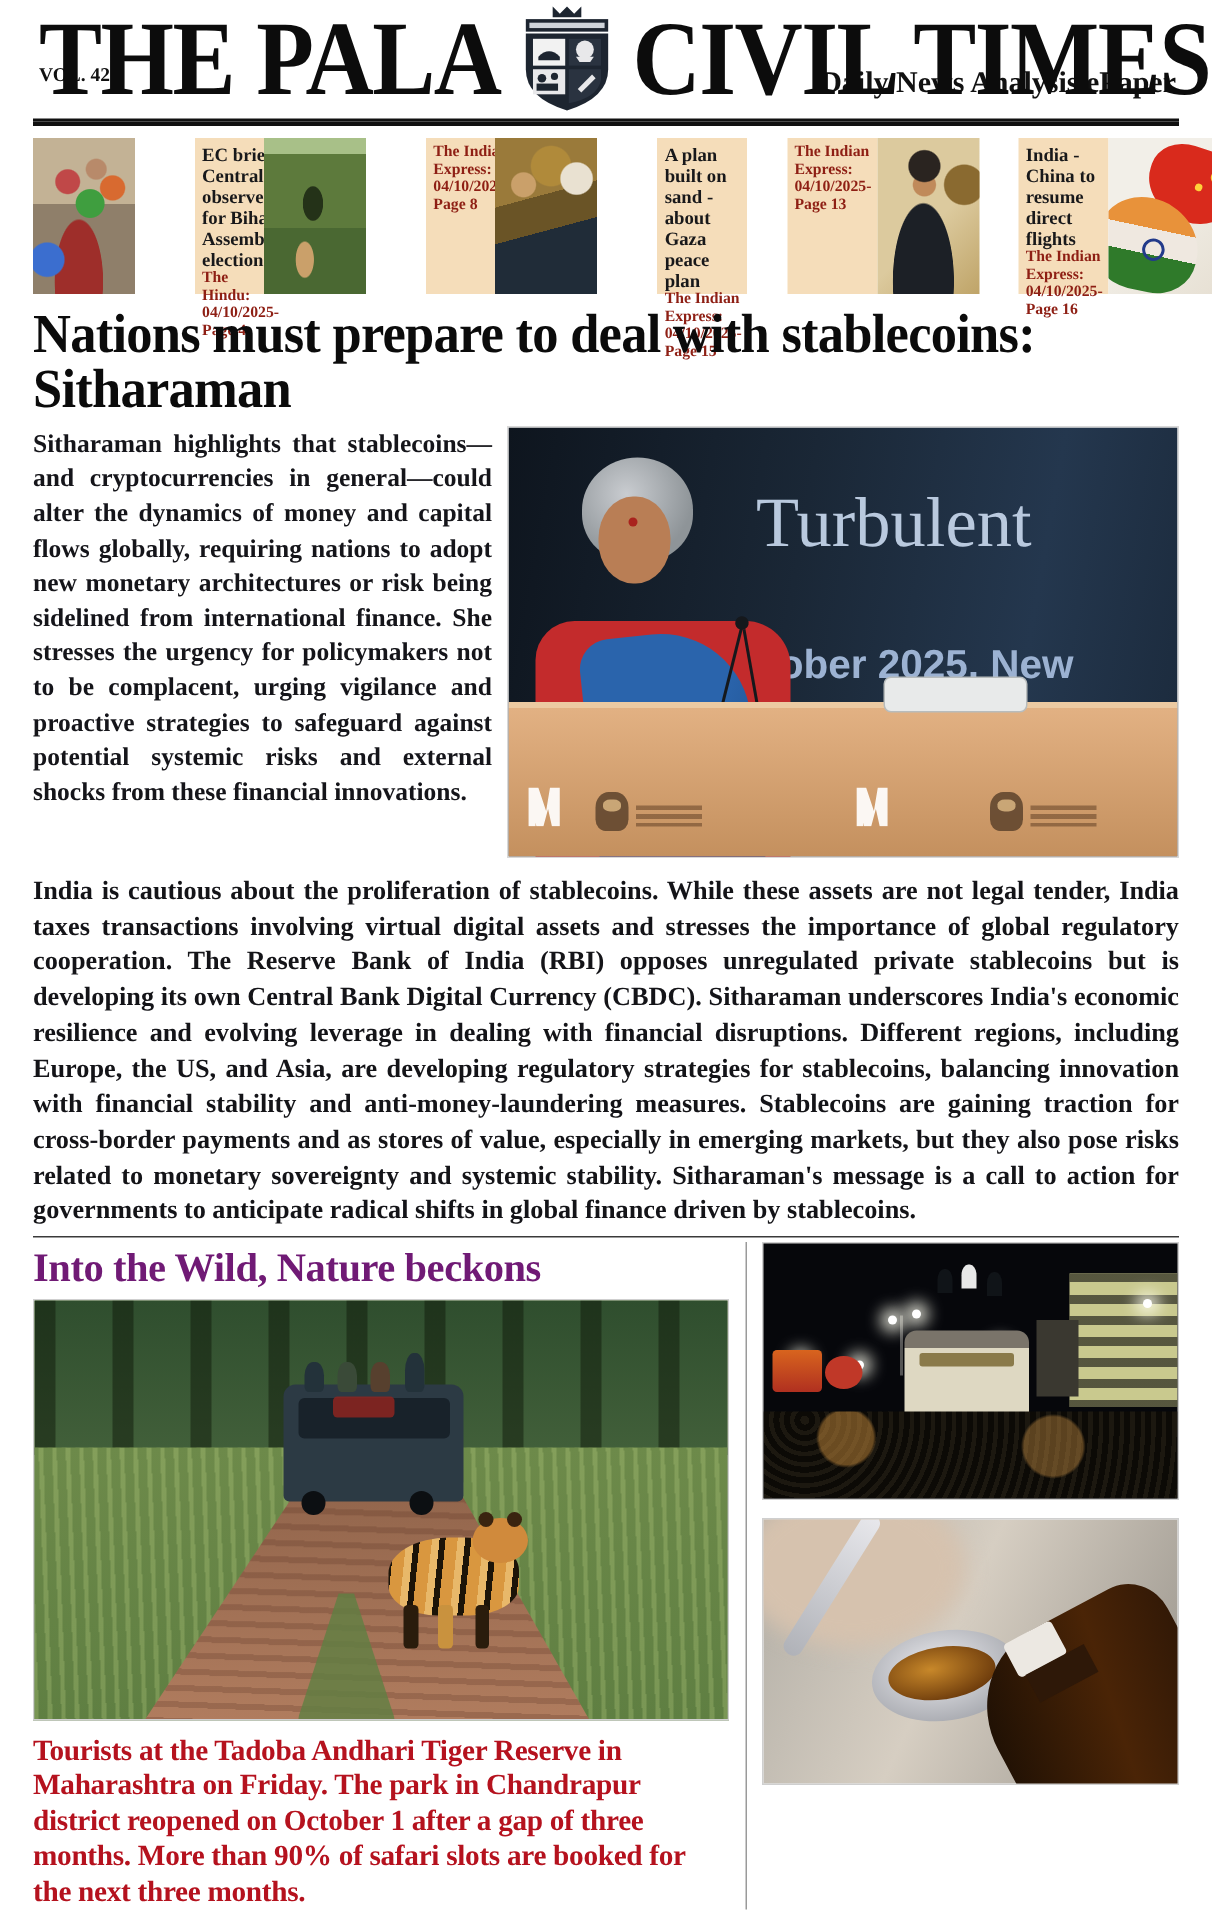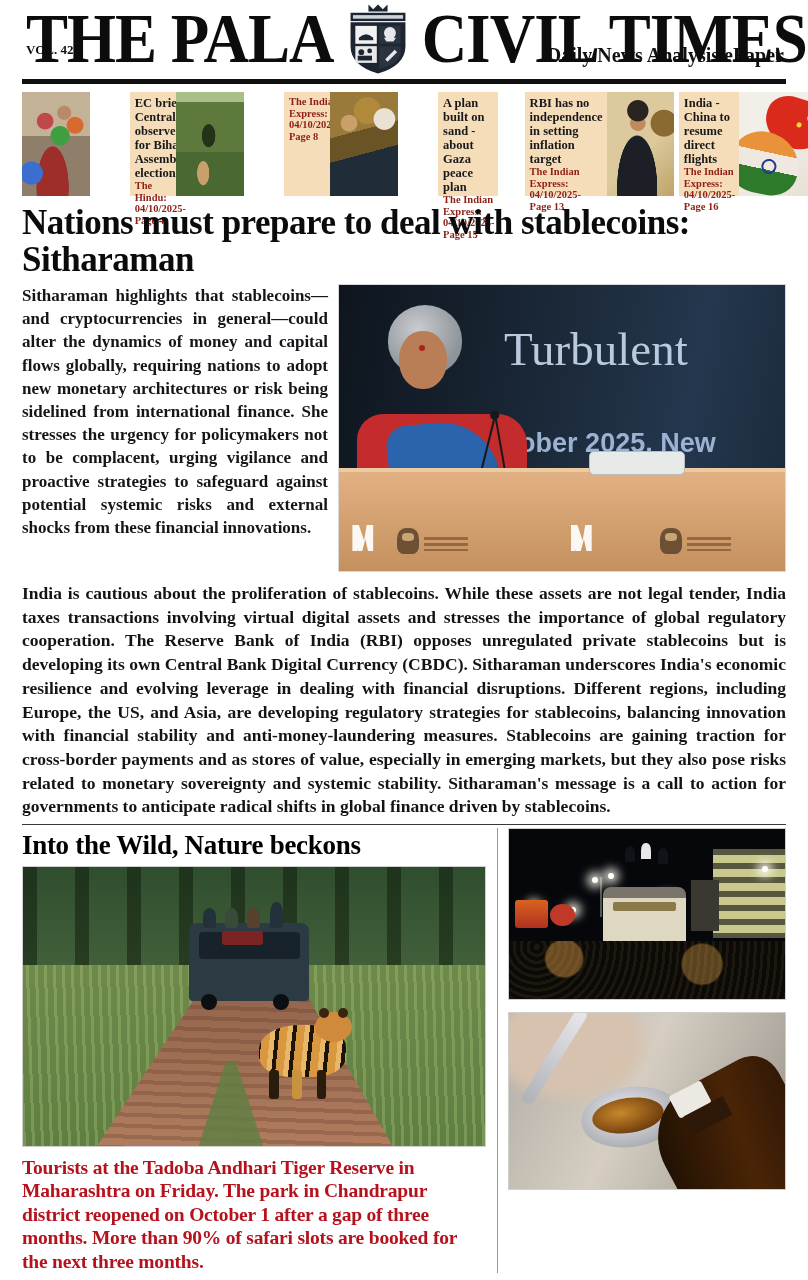--- a/index.html
+++ b/index.html
@@ -86,21 +86,21 @@
   .emb-txt{ position:absolute; bottom:7%; width:44px; height:14px; background:repeating-linear-gradient(#7a5434 0 3px, rgba(0,0,0,0) 3px 6px); opacity:.7;}
   .et1{left:19%;} .et2{left:78%;}
 
   .lead-body { font-weight:700; font-size:17.5px; line-height:23.7px; text-align:justify; margin-top:10px; color:#141418; }
   .sect-rule { border:0; border-top:1.5px solid #3a3a3a; margin-top:5px; }
 
   
   .bottom { display:flex; margin-top:3px; }
   .col-l { flex:0 0 476px; padding-right:11px; border-right:1px solid #9a9a9a; }
   .col-r { flex:1; padding-left:10px; }
-  .wild-head { color:#000000; font-weight:700; font-size:27px; letter-spacing:-.3px; padding-top:2px; }
+  .wild-head { color:#701a75; font-weight:700; font-size:27px; letter-spacing:-.3px; padding-top:2px; }
   .tiger-ph { width:100%; height:281px; margin-top:5px; position:relative; overflow:hidden; border:1px solid #cfcfcf; background:#5c7a42; }
   .forest { position:absolute; top:0; left:0; right:0; height:37%;
     background:repeating-linear-gradient(90deg, rgba(15,25,10,.5) 0 14px, rgba(0,0,0,0) 14px 52px), linear-gradient(#2f4e2e,#42603a); }
   .grass { position:absolute; top:35%; left:0; right:0; bottom:0;
     background:repeating-linear-gradient(88deg, rgba(200,220,140,.25) 0 3px, rgba(0,0,0,0) 3px 9px), linear-gradient(#6d8a4a,#5f7f42); }
   .road { position:absolute; top:30%; bottom:0; left:0; right:0;
     clip-path:polygon(44% 0, 56% 0, 80% 100%, 16% 100%); 
     background:repeating-linear-gradient(2deg, rgba(90,50,35,.25) 0 4px, rgba(0,0,0,0) 4px 11px), linear-gradient(#8a5f47,#b07c5e); }
   .road-mid { position:absolute; bottom:0; left:38%; width:14%; height:30%; clip-path:polygon(42% 0,58% 0,100% 100%,0 100%); background:#5f7f42; opacity:.8; }
   .jeep { position:absolute; left:36%; top:20%; width:26%; height:28%; background:#2c3a44; border-radius:8px 8px 4px 4px; }
@@ -205,21 +205,20 @@
     </div>
     <div class="strip-item">
       <div class="s-img i3"></div>
       <div class="s-txt">
         <div class="s-title">A plan built on sand - about Gaza peace plan</div>
         <div class="s-src"><span>The Indian Express:</span><br><span>04/10/2025- Page 15</span></div>
       </div>
     </div>
     <div class="strip-item">
       <div class="s-txt">
-        <div class="s-title">RBI has no independence in setting inflation target</div>
         <div class="s-src"><span>The Indian Express:</span><br><span>04/10/2025- Page 13</span></div>
       </div>
       <div class="s-img i4"></div>
     </div>
     <div class="strip-item">
       <div class="s-txt">
         <div class="s-title">India - China to resume direct flights</div>
         <div class="s-src"><span>The Indian Express:</span><br><span>04/10/2025- Page 16</span></div>
       </div>
       <div class="s-img i5 img5">

